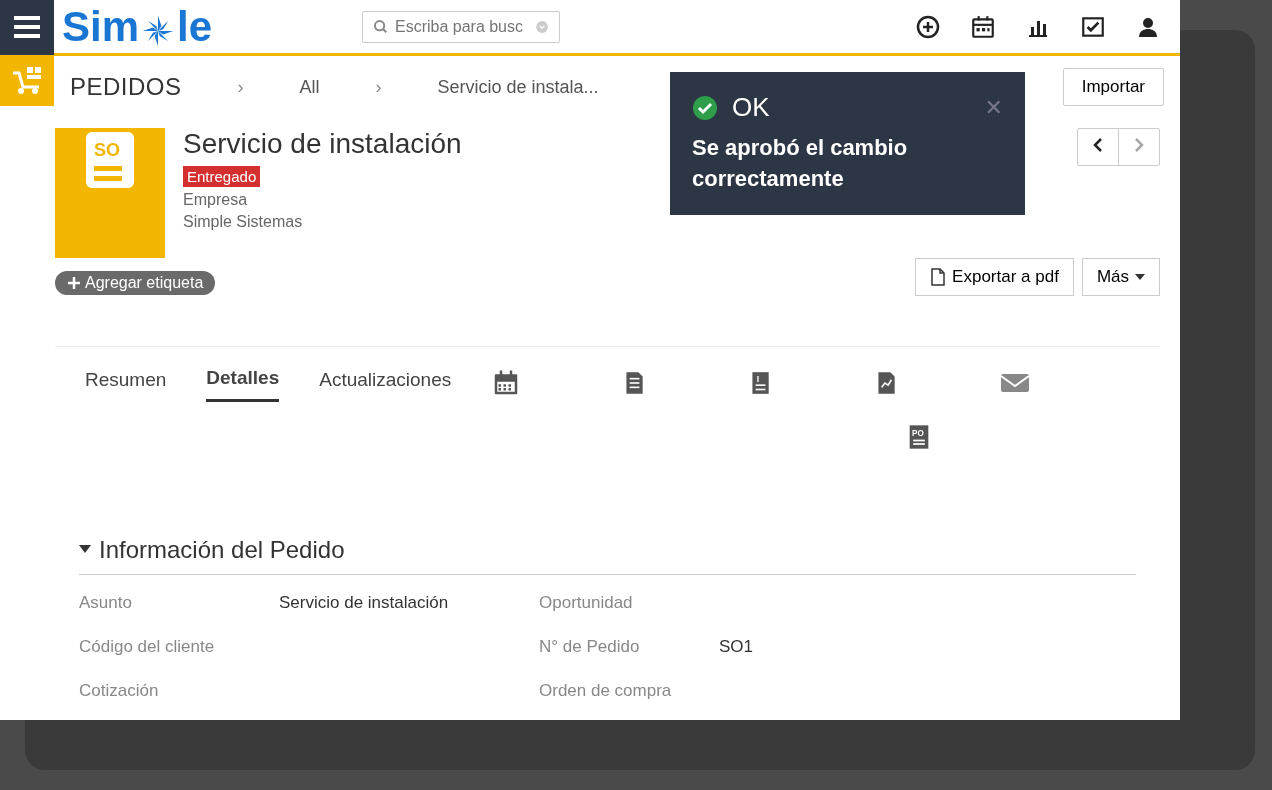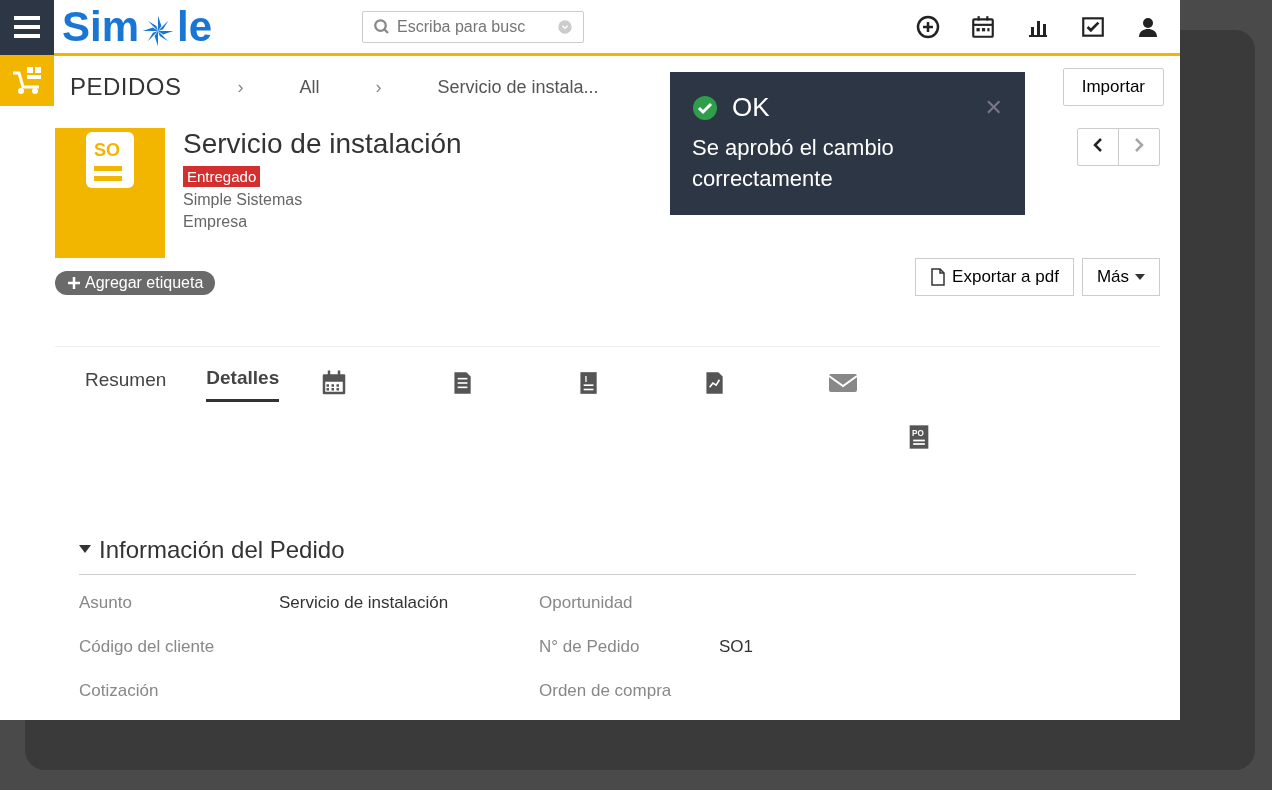--- a/index.html
+++ b/index.html
@@ -54,21 +54,21 @@
     width: 34px; height: 34px;
     margin: 0 2px;
   }
   .search-wrap {
     margin-left: 150px;
     display: flex;
     align-items: center;
     border: 1px solid #ccc;
     border-radius: 2px;
     padding: 6px 10px;
-    width: 222px;
+    width: 198px;
     color: #888;
   }
   .search-input {
     border: none;
     outline: none;
     font-size: 16px;
     flex: 1;
     color: #444;
     margin-left: 6px;
     width: 140px;
@@ -125,21 +125,21 @@
     color: #fff;
     padding: 20px 22px;
     z-index: 50;
   }
   .toast-head {
     display: flex; align-items: center;
     font-size: 26px;
     margin-bottom: 10px;
   }
   .toast-close { margin-left: auto; color: #778; cursor: pointer; font-size: 22px; }
-  .toast-body { font-size: 22px; font-weight: 400; line-height: 1.4; }
+  .toast-body { font-size: 22px; font-weight: 700; line-height: 1.4; }
   
   .content {
     padding: 0 20px 20px 55px;
   }
   .record-card {
     background: #fff;
     padding: 10px 0 20px 0;
   }
   .record-head {
     display: flex;
@@ -365,22 +365,22 @@
           <svg width="56" height="64" viewBox="0 0 56 64">
               <rect x="4" y="4" width="48" height="56" rx="6" fill="#fff"></rect>
               <text x="12" y="28" font-size="18" font-weight="700" fill="#f2b600">SO</text>
               <rect x="12" y="38" width="28" height="5" fill="#f2b600"></rect>
               <rect x="12" y="48" width="28" height="5" fill="#f2b600"></rect>
             </svg>
         </div>
         <div>
           <div class="record-title">Servicio de instalación</div>
           <span class="badge">Entregado</span>
+          <div class="record-sub">Empresa</div>
           <div class="record-sub">Simple Sistemas</div>
-          <div class="record-sub">Empresa</div>
         </div>
         <div class="record-actions">
           <div style="position:absolute; right:0; top:0;">
             <div class="nav-arrows">
               <div><svg width="12" height="16" viewBox="0 0 12 16">
                     <path d="M9 2 L3 8 L9 14" fill="none" stroke="#222" stroke-width="2.5"></path>
                   </svg></div>
               <div style="opacity:.4"><svg width="12" height="16" viewBox="0 0 12 16">
                     <path d="M3 2 L9 8 L3 14" fill="none" stroke="#222" stroke-width="2.5"></path>
                   </svg></div>
@@ -412,20 +412,21 @@
               </svg>
           </button>
         </div>
       </div>
     </div>
 
     <div class="tabs-card">
       <div class="tabs">
         <div class="tab">Resumen</div>
         <div class="tab active">Detalles</div>
+        <div class="tab">Actualizaciones</div>
         <span class="tab-icon">
           <svg width="30" height="30" viewBox="0 0 24 24">
               <rect x="3" y="5" width="18" height="16" rx="1" fill="#555"></rect>
               <rect x="5" y="11" width="14" height="8" fill="#fff"></rect>
               <line x1="8" y1="2" x2="8" y2="6" stroke="#555" stroke-width="2"></line>
               <line x1="16" y1="2" x2="16" y2="6" stroke="#555" stroke-width="2"></line>
               <g fill="#555">
                 <rect x="6" y="13" width="2" height="2"></rect>
                 <rect x="10" y="13" width="2" height="2"></rect>
                 <rect x="14" y="13" width="2" height="2"></rect>

